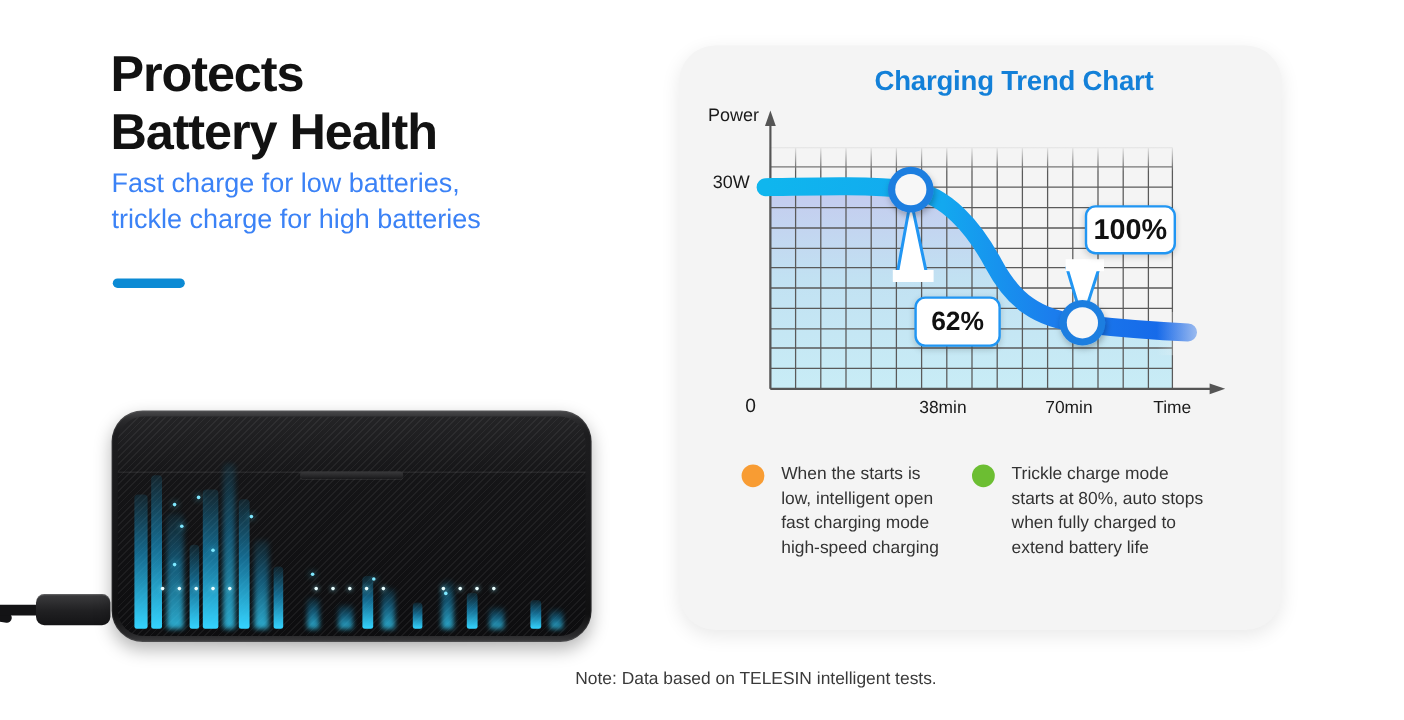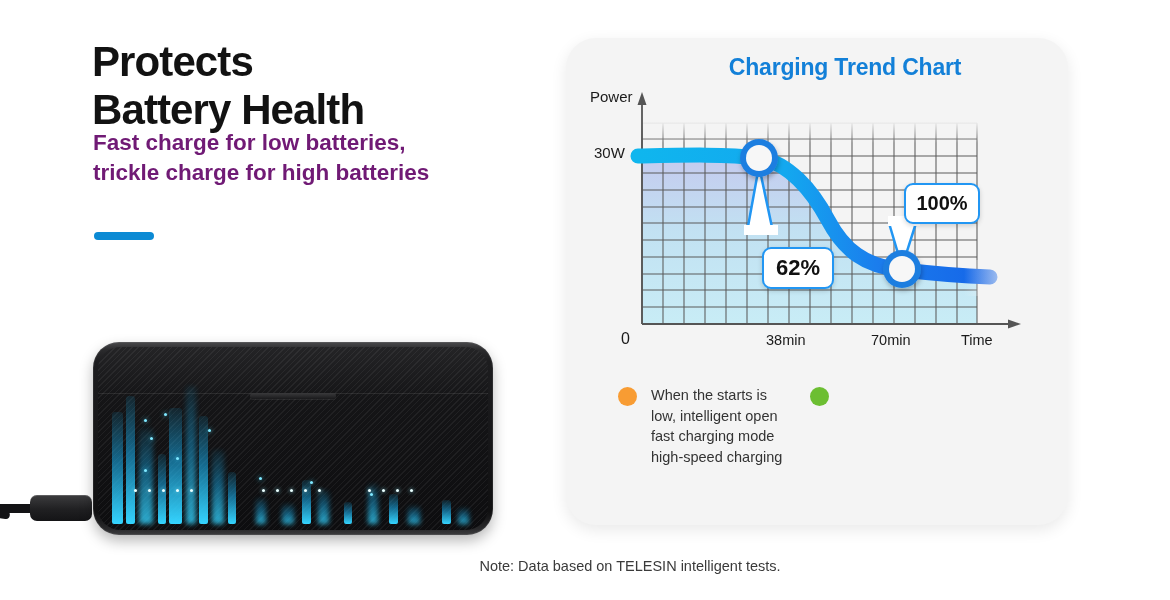--- a/index.html
+++ b/index.html
@@ -12,23 +12,23 @@
   #root { position: relative; width: 1170px; height: 600px; background: #fff; }
 
   
   .headline {
     position: absolute; left: 92px; top: 38px;
     font-size: 42px; line-height: 48px;
     font-weight: 700; letter-spacing: -0.9px;
     color: #121212; white-space: pre-line;
   }
   .subhead {
-    position: absolute; left: 93px; top: 128px;
+    position: absolute; left: 93px; top: 138px;
     font-size: 22.5px; line-height: 30px;
-    font-weight: 700; color: #701a75; white-space: pre-line;
+    font-weight: 400; color: #3b82f6; white-space: pre-line;
   }
   .accent-bar {
     position: absolute; left: 94px; top: 232px;
     width: 60px; height: 8px; border-radius: 4px;
     background: #0b8ad4;
   }
 
   
   .device-wrap { position: absolute; left: 0px; top: 332px; width: 520px; height: 230px; }
   .device-shadow {
@@ -127,21 +127,21 @@
 
   
   .callout {
     position: absolute; background: #ffffff;
     border: 2.5px solid #2196f3; border-radius: 9px;
     font-weight: 800; color: #111;
     display: flex; align-items: center; justify-content: center;
     box-shadow: 0 2px 5px rgba(0,0,0,.16);
   }
   .callout-80 { left: 762px; top: 247px; width: 72px; height: 42px; font-size: 22px; }
-  .callout-100 { left: 904px; top: 183px; width: 76px; height: 41px; font-size: 20px; }
+  .callout-100 { left: 904px; top: 171px; width: 76px; height: 41px; font-size: 24px; }
 
   
   .legend { position: absolute; left: 618px; top: 385px; width: 420px; }
   .legend-item { position: absolute; display: flex; gap: 14px; }
   .legend-item.a { left: 0px; top: 0px; width: 185px; }
   .legend-item.b { left: 192px; top: 0px; width: 200px; }
   .dot { width: 19px; height: 19px; border-radius: 50%; flex: 0 0 19px; margin-top: 2px; }
   .dot.orange { background: #f89c33; }
   .dot.green { background: #6cbe32; }
   .legend-text {
@@ -345,20 +345,24 @@
     <div class="legend" style="left:52px; top:347px;">
       <div class="legend-item a">
         <span class="dot orange"></span>
         <span class="legend-text">When the starts is
 low, intelligent open
 fast charging mode
 high-speed charging</span>
       </div>
       <div class="legend-item b">
         <span class="dot green"></span>
+        <span class="legend-text">Trickle charge mode
+starts at 80%, auto stops
+when fully charged to
+extend battery life</span>
       </div>
     </div>
   </div>
 
   <div class="callout callout-80">62%</div>
   <div class="callout callout-100">100%</div>
 
   <div class="note">Note: Data based on TELESIN intelligent tests.</div>
 
 </div>

